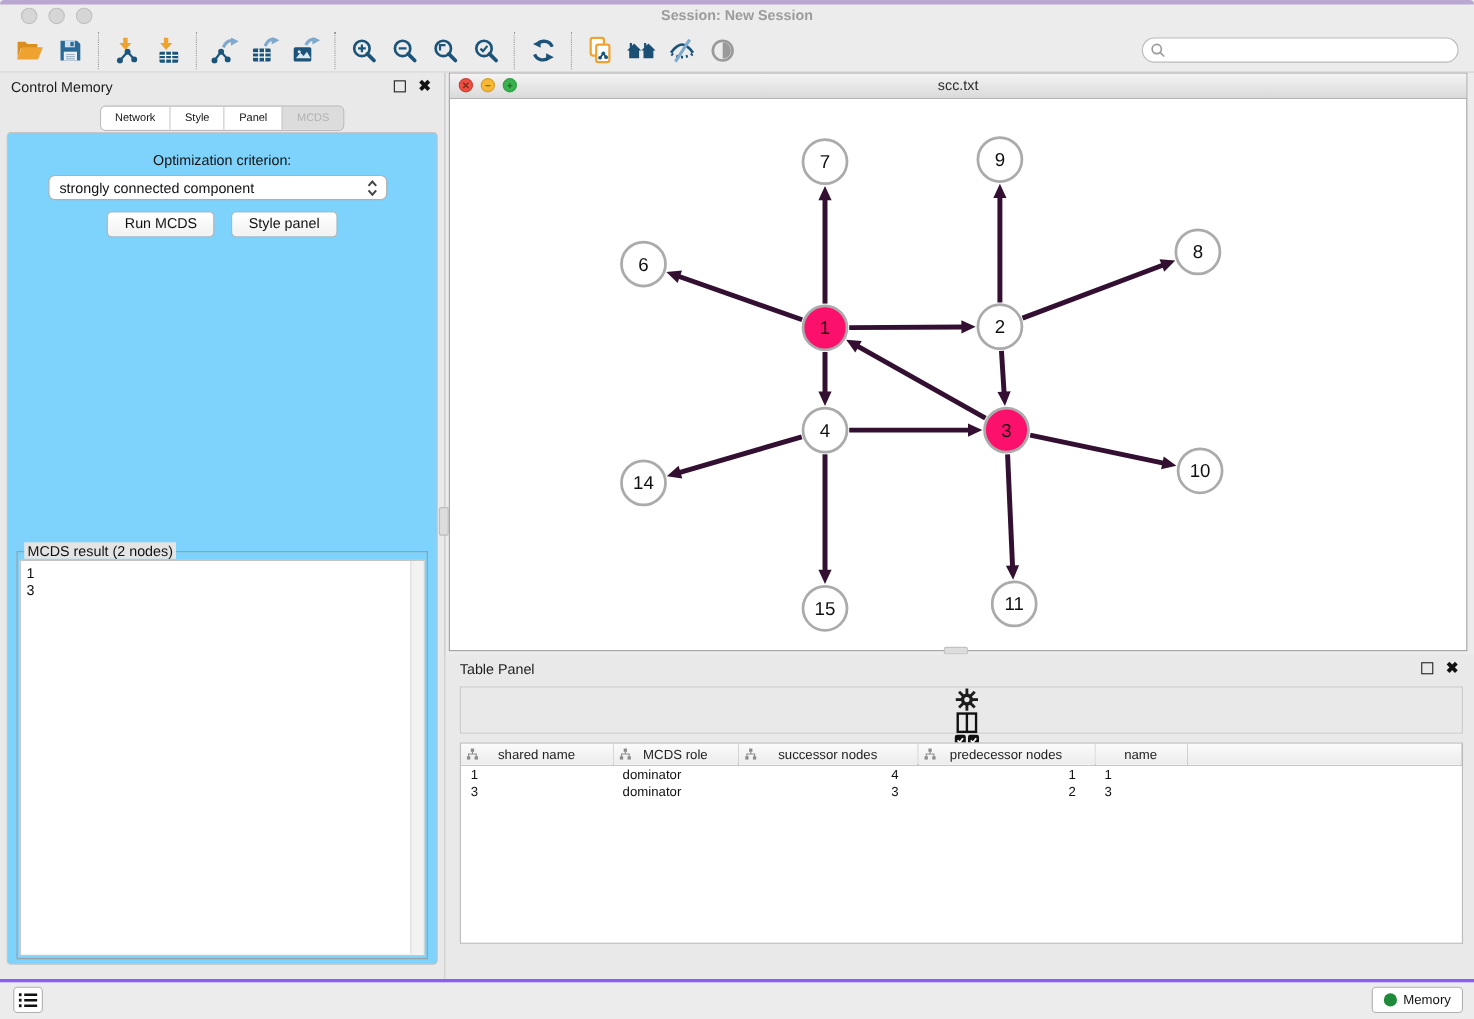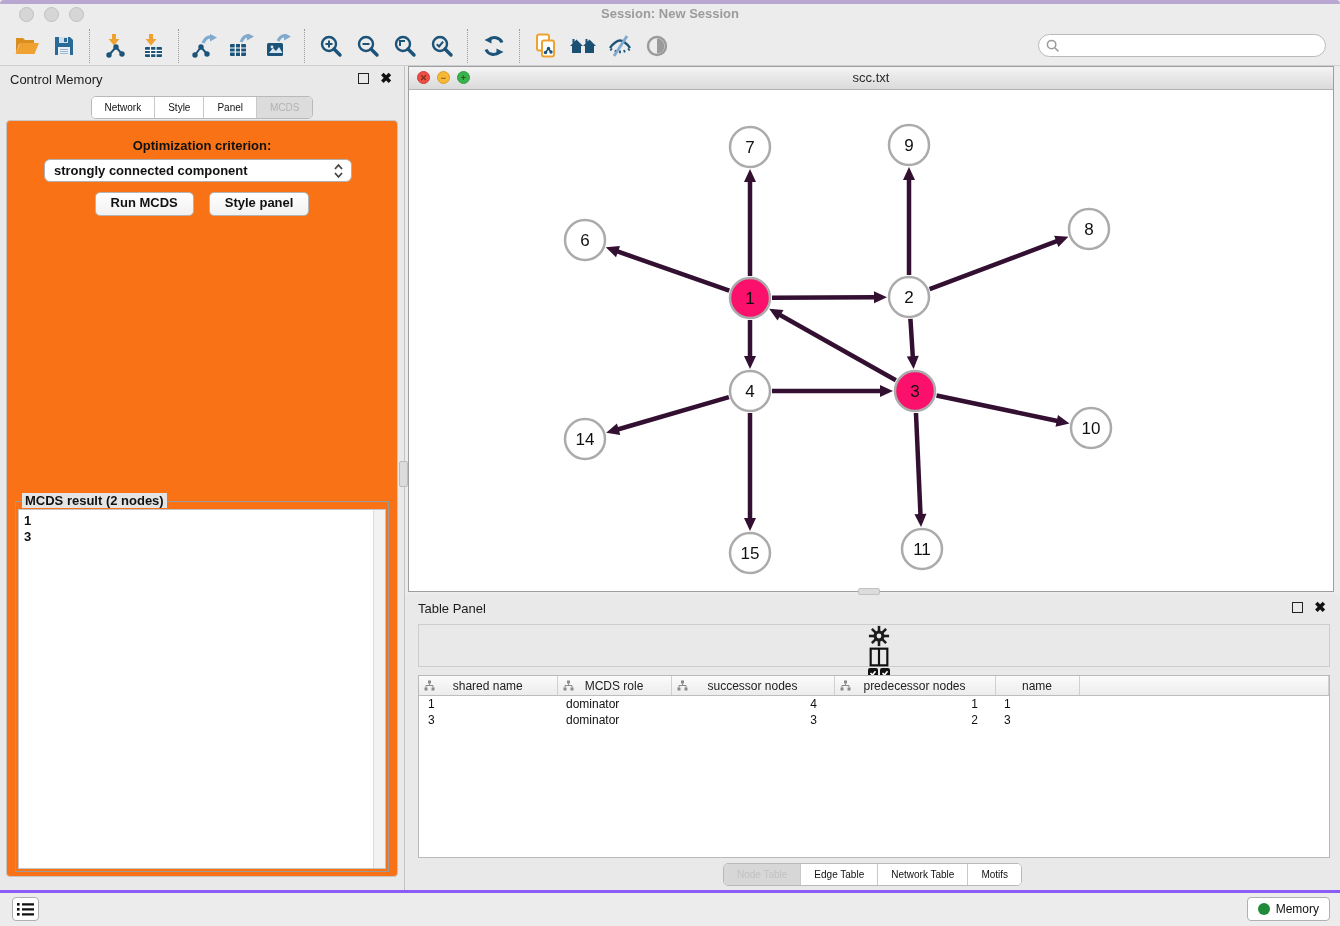--- a/index.html
+++ b/index.html
@@ -26,22 +26,22 @@
        border-right:1px solid #c3c3c3;box-sizing:border-box;}
   .panel-title{position:absolute;left:10px;top:6px;font-size:13px;color:#1c1c1c;}
   .panel-btns{position:absolute;right:12px;top:7px;display:flex;gap:11px;align-items:center;}
   .float-btn{width:9px;height:9px;border:1.5px solid #222;display:inline-block;background:transparent;}
   .close-btn{font-size:14px;font-weight:bold;color:#111;line-height:11px;}
   .seg{display:inline-flex;border:1px solid #b9b9b9;border-radius:5px;overflow:hidden;background:#fff;}
   .seg .tab{padding:2px 13px;font-size:10px;color:#111;background:#fff;border-left:1px solid #c9c9c9;line-height:17px;white-space:nowrap;}
   .seg .tab:first-child{border-left:none;}
   .seg .tab.selected{background:#dcdcdc;color:#b2b2b2;}
   .cp-tabs{position:absolute;top:30px;left:0;right:0;display:flex;justify-content:center;}
-  .cp-content{position:absolute;left:6px;right:6px;top:54px;bottom:13px;background:#f97316;
-       border:1px solid #c6c6c6;border-radius:4px;font-weight:bold;}
+  .cp-content{position:absolute;left:6px;right:6px;top:54px;bottom:13px;background:#7dd3fc;
+       border:1px solid #c6c6c6;border-radius:4px;}
   .opt-label{margin-top:17px;text-align:center;font-size:13px;color:#111;}
   .cp-select{position:absolute;left:37px;top:38px;width:308px;height:23px;background:#fff;border:1px solid #b0b0b0;
        border-radius:6px;box-sizing:border-box;font-size:13px;line-height:21px;padding-left:9px;color:#111;}
   .stepper{position:absolute;right:5px;top:1px;width:15px;height:19px;display:flex;flex-direction:column;
        align-items:center;justify-content:center;}
   .btn-row{position:absolute;top:71px;left:0;right:0;display:flex;justify-content:center;gap:15px;}
   .push-btn{height:22px;padding:0 15px;border:1px solid #b4b4b4;border-radius:5px;
        background:linear-gradient(#ffffff,#f1f1f1);font-size:13px;line-height:20px;color:#111;text-align:center;}
   .result-group{position:absolute;left:8px;right:8px;top:380px;bottom:4px;border:1px solid #9c9c9c;text-align:center;}
   .result-legend{position:absolute;top:-9px;left:6px;background:#e4e4e4;padding:0 3px;font-size:13px;color:#111;}
@@ -510,28 +510,20 @@
             <td>3</td>
             <td>dominator</td>
             <td class="num">3</td>
             <td class="num">2</td>
             <td>3</td>
             <td></td>
           </tr>
         </tbody>
     </table>
   </div>
-  <div class="tp-tabs">
-    <span class="seg" id="tp-tabs">
-        <span class="tab selected">Node Table</span>
-        <span class="tab">Edge Table</span>
-        <span class="tab">Network Table</span>
-        <span class="tab">Motifs</span>
-      </span>
-  </div>
 </div>
 
 <div class="statusbar">
   <span class="sb-list">
     <svg width="17" height="15" viewBox="0 0 17 15">
         <g fill="#111">
           <rect x="0" y="1" width="2.6" height="2.6"></rect>
           <rect x="0" y="6" width="2.6" height="2.6"></rect>
           <rect x="0" y="11" width="2.6" height="2.6"></rect>
         </g>

